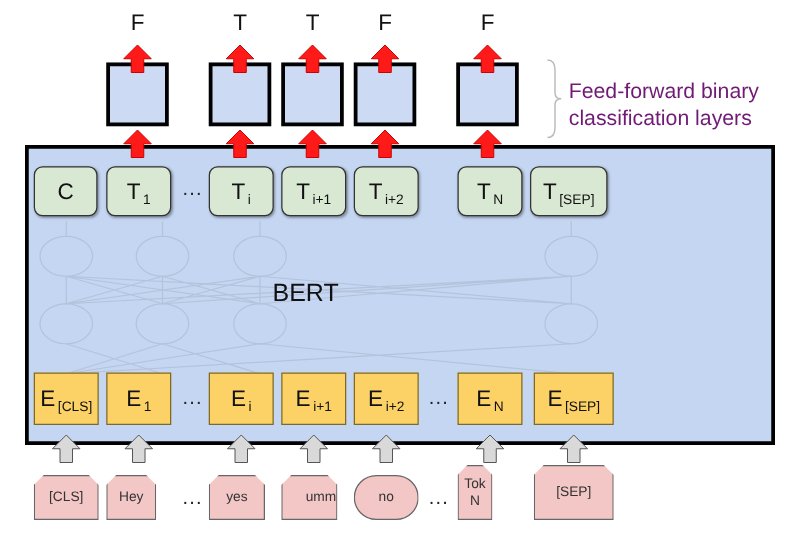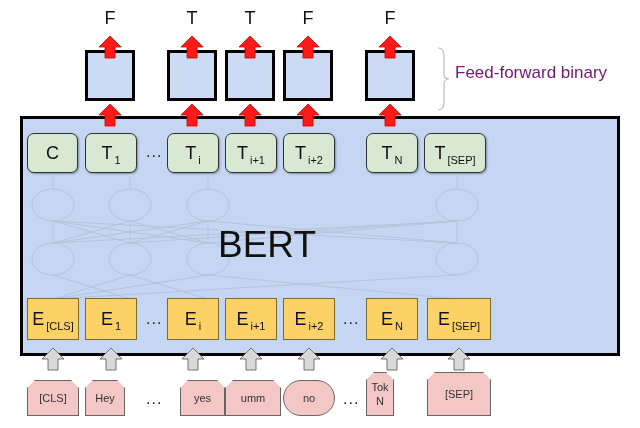--- a/index.html
+++ b/index.html
@@ -17,21 +17,21 @@
   .sub { font-size:11px; position:relative; top:7px; margin-left:2px; }
   .tok { position:absolute; top:380px; height:36px; background:#f4c7c7; border:1px solid #666;
          box-sizing:border-box; display:flex; align-items:center; justify-content:center;
          font-size:11px; color:#333; text-align:center; line-height:1.3;
          clip-path:polygon(8px 0, calc(100% - 8px) 0, 100% 8px, 100% 100%, 0 100%, 0 8px); }
   .tok.tall { top:372px; height:44px; }
   .ff { position:absolute; top:50px; width:50px; height:51px; background:#ccdaf3;
         border:3px solid #000; box-sizing:border-box; }
   .label { position:absolute; top:8px; font-size:18px; color:#111; width:30px; text-align:center; }
   .dots { position:absolute; font-size:16px; color:#222; letter-spacing:1px; }
-  .bert-title { left:218px; top:224px; font-size:37px; color:#111; }
+  .bert-title { left:218px; top:224px; font-size:20px; color:#111; }
   .caption { left:455px; top:62px; font-size:17px; color:#701a75; line-height:22px; }
 </style>
 </head>
 <body>
 
 <div class="ff" style="left:85px;"></div>
 <div class="ff" style="left:167px;"></div>
 <div class="ff" style="left:225px;"></div>
 <div class="ff" style="left:283px;"></div>
 <div class="ff" style="left:365px;"></div>
@@ -40,20 +40,21 @@
 <div class="label" style="left:177px;">T</div>
 <div class="label" style="left:235px;">T</div>
 <div class="label" style="left:293px;">F</div>
 <div class="label" style="left:375px;">F</div>
 
 <svg class="abs" style="left:436px;top:46px;" width="14" height="66">
   <path d="M2 2 Q8 2 8 10 L8 28 Q8 33 13 33 Q8 33 8 38 L8 56 Q8 64 2 64" fill="none" stroke="#bbb" stroke-width="1.2"></path>
 </svg>
 <div class="abs caption">
   <div>Feed-forward binary</div>
+  <div>classification layers</div>
 </div>
 
 <div class="abs bert"></div>
 
 <svg class="abs" style="left:23px;top:119px;" width="594" height="234">
   <g stroke="#b4c3dc" stroke-width="1" fill="none">
     <ellipse cx="30" cy="86" rx="21" ry="16"></ellipse>
       <ellipse cx="107" cy="86" rx="21" ry="16"></ellipse>
       <ellipse cx="185" cy="86" rx="21" ry="16"></ellipse>
       <ellipse cx="434" cy="86" rx="21" ry="16"></ellipse>
@@ -128,24 +129,24 @@
     <span class="sub">[SEP]</span>
   </div>
 
 <div class="tok" style="left:27px;width:52px;">
     <span>[CLS]</span>
   </div>
 <div class="tok" style="left:85px;width:40px;">
     <span>Hey</span>
   </div>
 <div class="dots" style="left:146px;top:390px;">...</div>
-<div class="tok" style="left:167px;width:45px;margin-left:13px;">
+<div class="tok" style="left:167px;width:45px;">
     <span>yes</span>
   </div>
-<div class="tok" style="left:225px;width:56px;">
+<div class="tok" style="left:225px;width:45px;justify-content:flex-end;">
     <span>umm</span>
   </div>
 <div class="tok" style="left:283px;width:52px;border-radius:18px;">
     <span>no</span>
   </div>
 <div class="dots" style="left:343px;top:390px;">...</div>
 <div class="tok tall" style="left:366px;width:28px;">
     <div>
       <div>Tok</div>
       <div>N</div>

